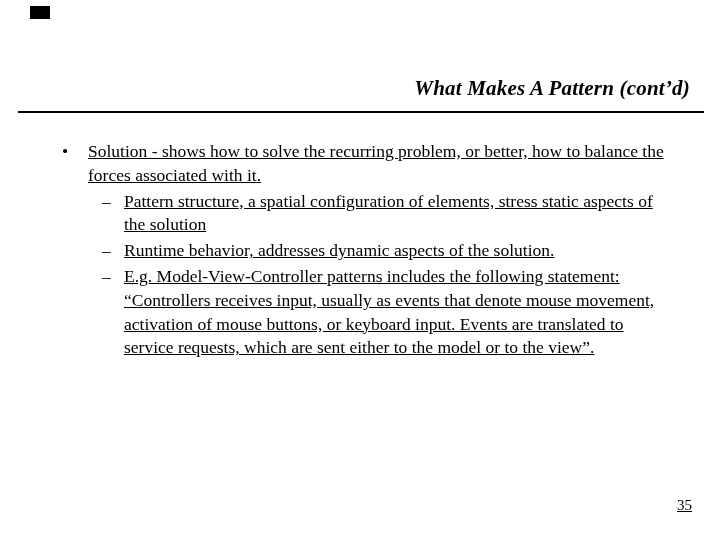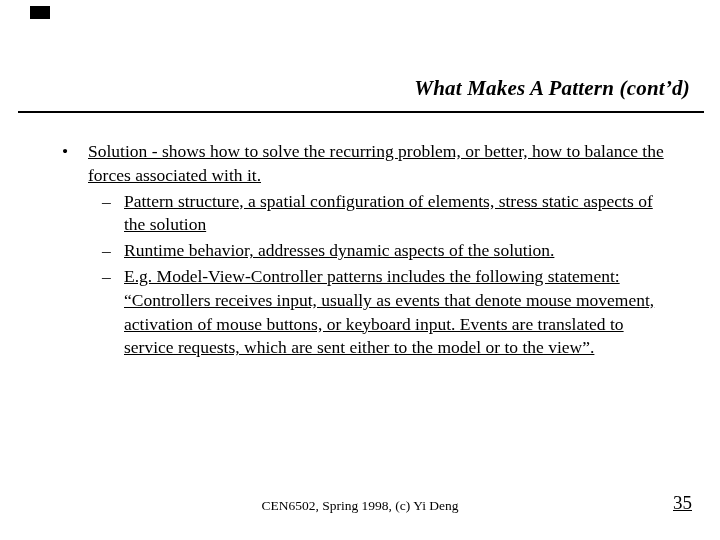--- a/index.html
+++ b/index.html
@@ -72,21 +72,21 @@
     bottom: 26px;
     left: 0;
     right: 0;
     text-align: center;
     font-size: 13.5px;
   }
   .page-number {
     position: absolute;
     bottom: 26px;
     right: 28px;
-    font-size: 19px;
+    font-size: 15px;
     text-decoration: underline;
   }
 </style>
 </head>
 <body>
 
 <div class="slide">
 
   <div class="corner-mark"></div>
 
@@ -111,17 +111,16 @@
       <span class="bullet-text">Runtime behavior, addresses dynamic aspects of the solution.</span>
     </div>
 
     <div class="bullet-row level-2">
       <span class="bullet-marker">–</span>
       <span class="bullet-text">E.g. Model-View-Controller patterns includes the following statement: “Controllers receives input, usually as events that denote mouse movement, activation of mouse buttons, or keyboard input. Events are translated to service requests, which are sent either to the model or to the view”.</span>
     </div>
 
   </div>
 
-  <div class="footer">CEN6502, Spring 1998, (c) Yi Deng</div>
 
   <div class="page-number">35</div>
 
 </div>
 
 </body></html>

